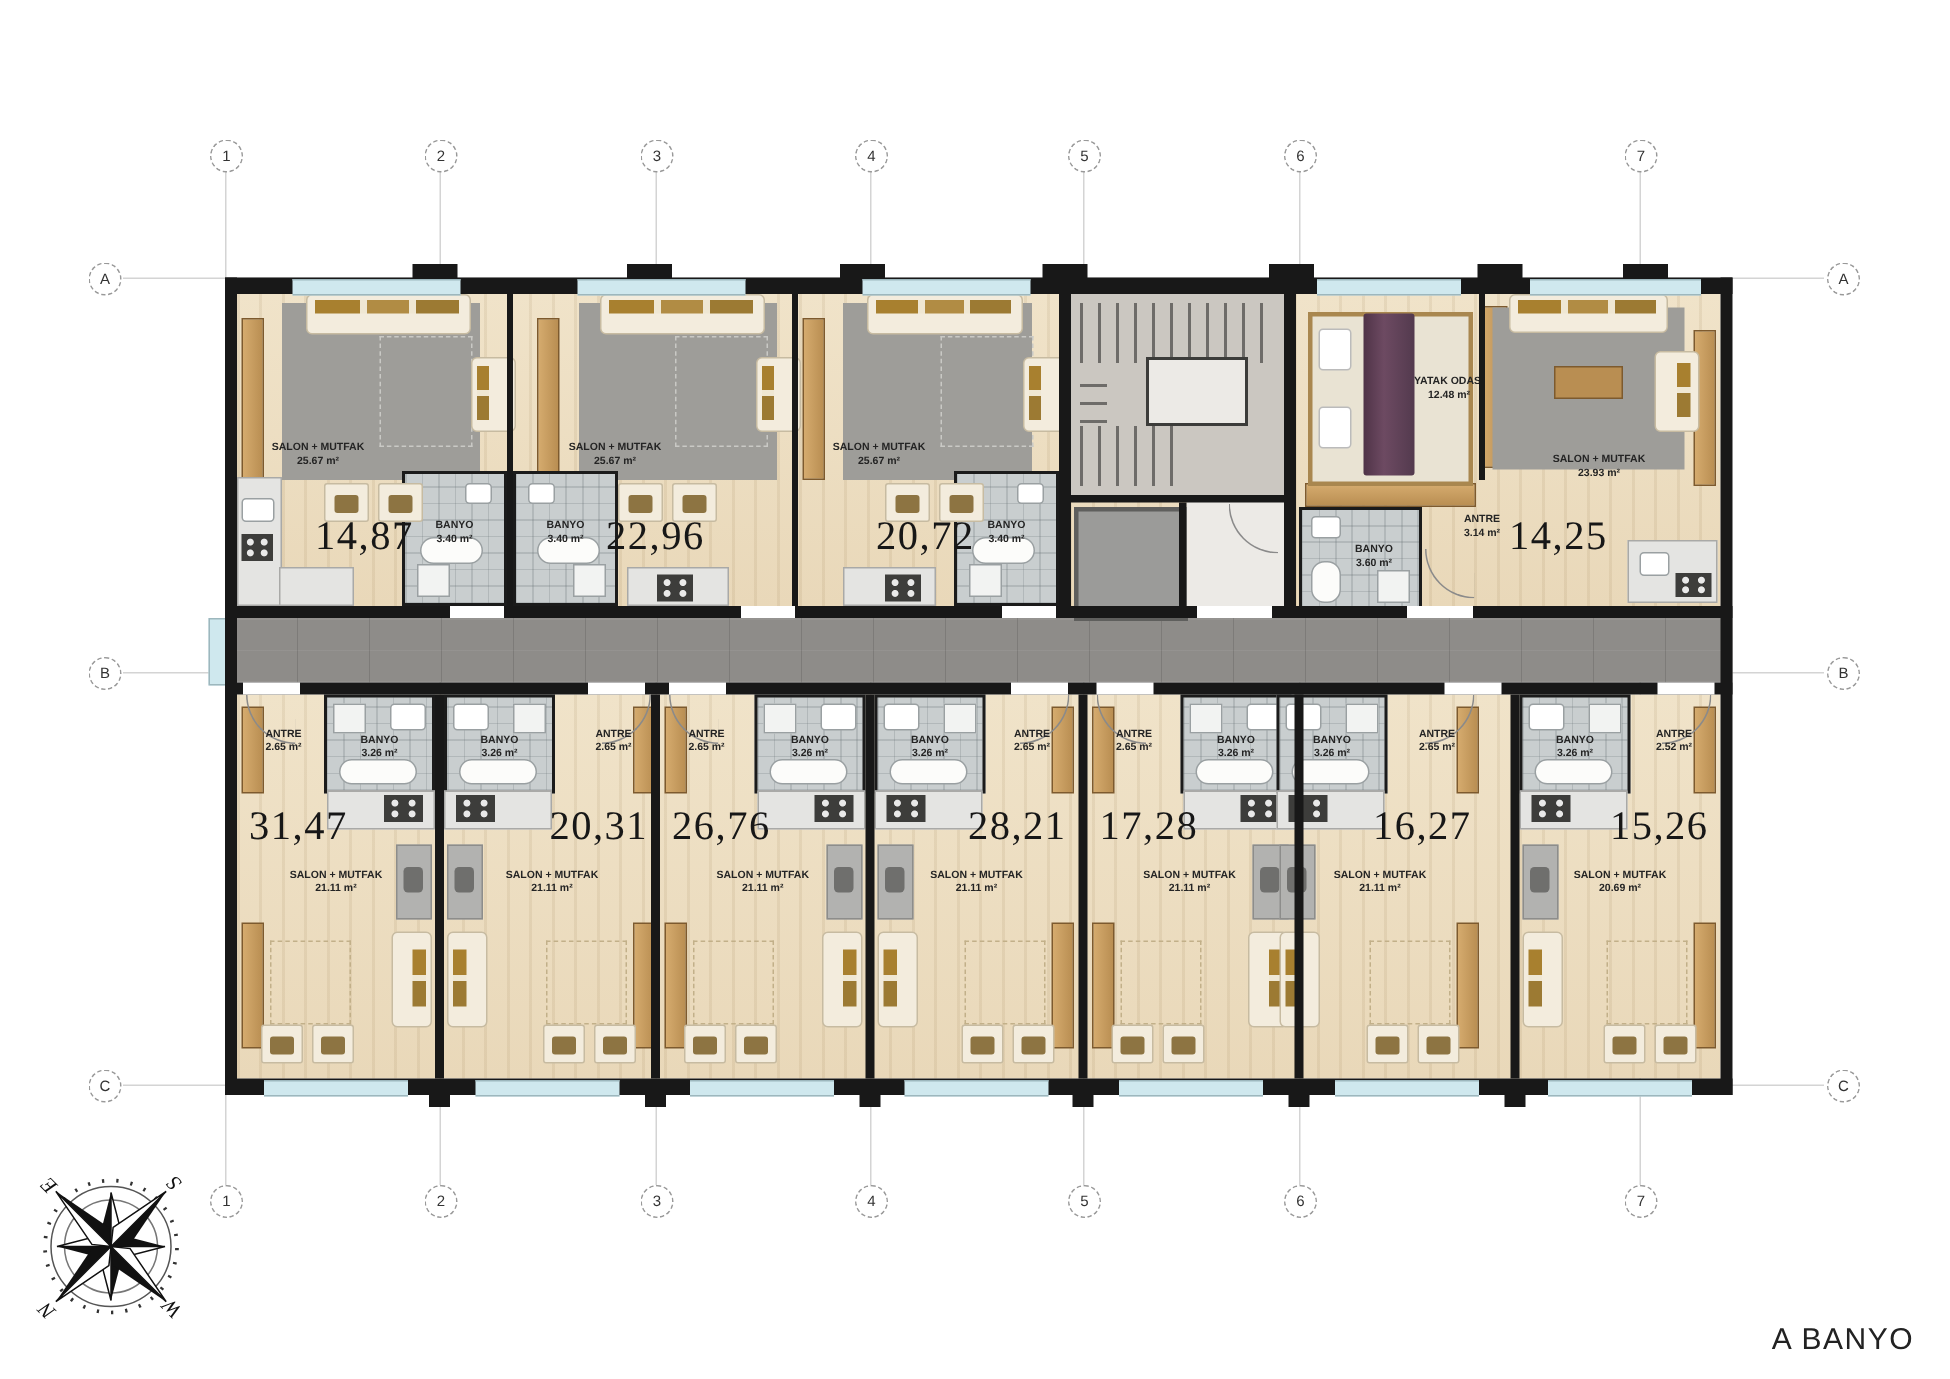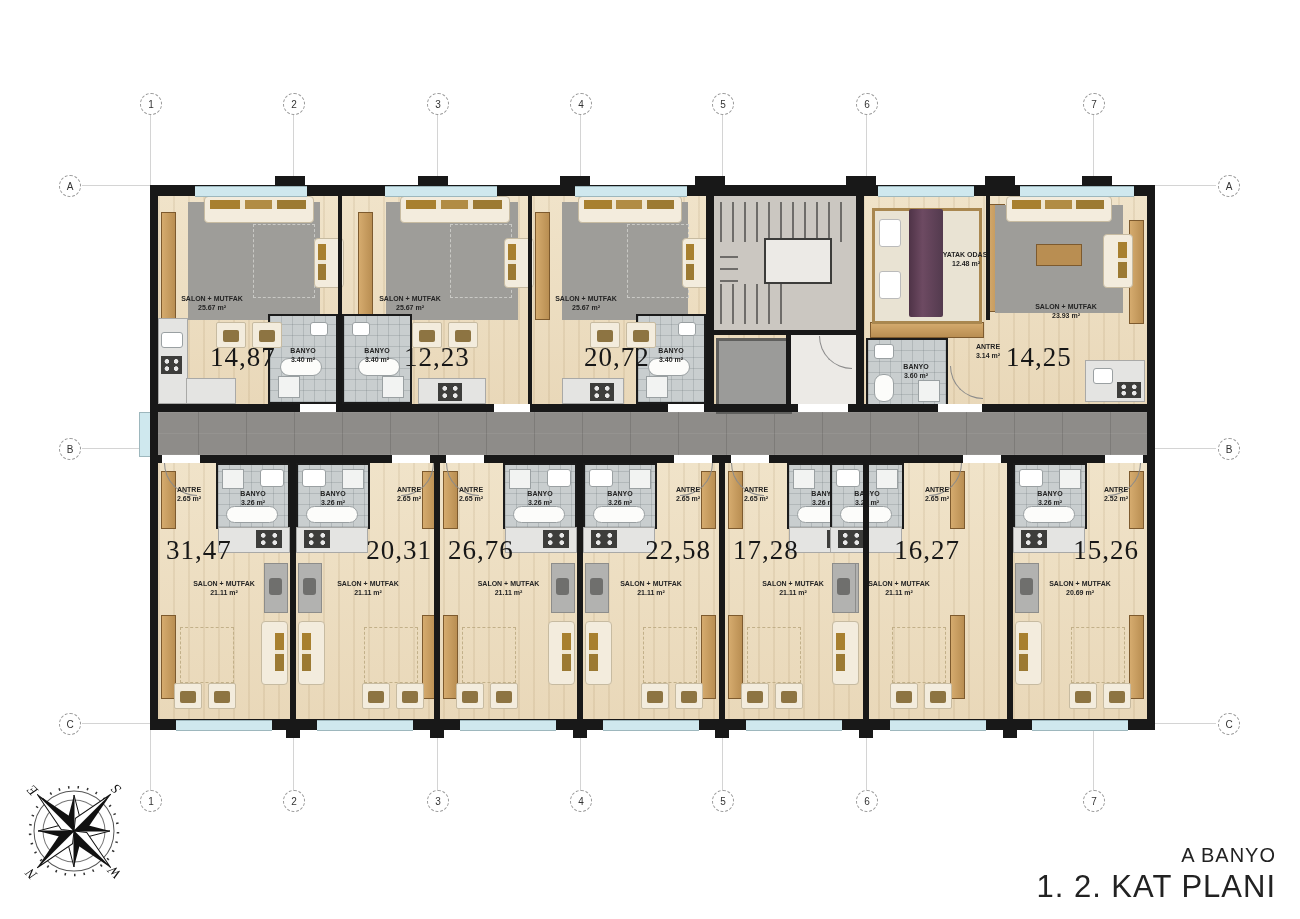--- a/index.html
+++ b/index.html
@@ -304,21 +304,21 @@
     <div class="shower b-shw" style="left:38px"></div>
     <div class="rlabel blab">
       <span>BANYO</span>
         <span>3.40 m²</span>
     </div>
   </div>
   <div class="rlabel slab" style="left:20px">
     <span>SALON + MUTFAK</span>
       <span>25.67 m²</span>
   </div>
-  <div class="unum tnum" style="left:62px">12,23</div>
+  <div class="unum tnum" style="left:62px">22,96</div>
 </div>
 
 <div class="tunit br" style="left:532px;width:174px">
   <div class="rug rug1" style="width:126px"></div>
   <div class="rugin rin"></div>
   <div class="sofa sofa-top" style="width:102px"></div>
   <div class="cush cush-top" style="width:90px"></div>
   <div class="sofa arm" style="left:150px"></div>
   <div class="cushv armc" style="left:154px"></div>
   <div class="chair ch1"></div>
@@ -499,21 +499,21 @@
   <div class="sofa sf"></div>
   <div class="cushv sfc"></div>
   <div class="rugdash rg"></div>
   <div class="chair ch1"></div>
   <div class="chair ch2"></div>
   <div class="qarc qa"></div>
   <div class="rlabel alab">
     <span>ANTRE</span>
       <span>2.65 m²</span>
     </div>
-  <div class="unum bnum">22,58</div>
+  <div class="unum bnum">28,21</div>
   <div class="rlabel slab">
     <span>SALON + MUTFAK</span>
       <span>21.11 m²</span>
     </div>
 </div>
 
 <div class="bunit br" style="left:725px;width:136px">
   <div class="bathz bath">
     <div class="shower b-shw"></div>
     <div class="sinkb b-box"></div>
@@ -538,21 +538,21 @@
     <span>ANTRE</span>
       <span>2.65 m²</span>
     </div>
   <div class="unum bnum">17,28</div>
   <div class="rlabel slab">
     <span>SALON + MUTFAK</span>
       <span>21.11 m²</span>
     </div>
 </div>
 
-<div class="bunit bl" style="left:830px;width:138px">
+<div class="bunit bl" style="left:851px;width:138px">
   <div class="bathz bath">
     <div class="shower b-shw"></div>
     <div class="sinkb b-box"></div>
     <div class="tub b-tub"></div>
     <div class="rlabel blab">
       <span>BANYO</span>
         <span>3.26 m²</span>
       </div>
   </div>
   <div class="kcounter kz"></div>
@@ -638,14 +638,13 @@
       <text x="0" y="-56" text-anchor="middle" font-family="Liberation Serif, serif" font-style="italic" font-size="14" fill="#111">N</text>
       <text x="58" y="4" text-anchor="middle" font-family="Liberation Serif, serif" font-style="italic" font-size="14" fill="#111">E</text>
       <text x="0" y="64" text-anchor="middle" font-family="Liberation Serif, serif" font-style="italic" font-size="14" fill="#111">S</text>
       <text x="-58" y="4" text-anchor="middle" font-family="Liberation Serif, serif" font-style="italic" font-size="14" fill="#111">W</text>
     </g>
   </svg>
 </div>
 
 <div class="tblock">
   <div class="t1">A BANYO</div>
-  <div class="t2">1. 2. KAT PLANI</div>
 </div>
 
 </body></html>

